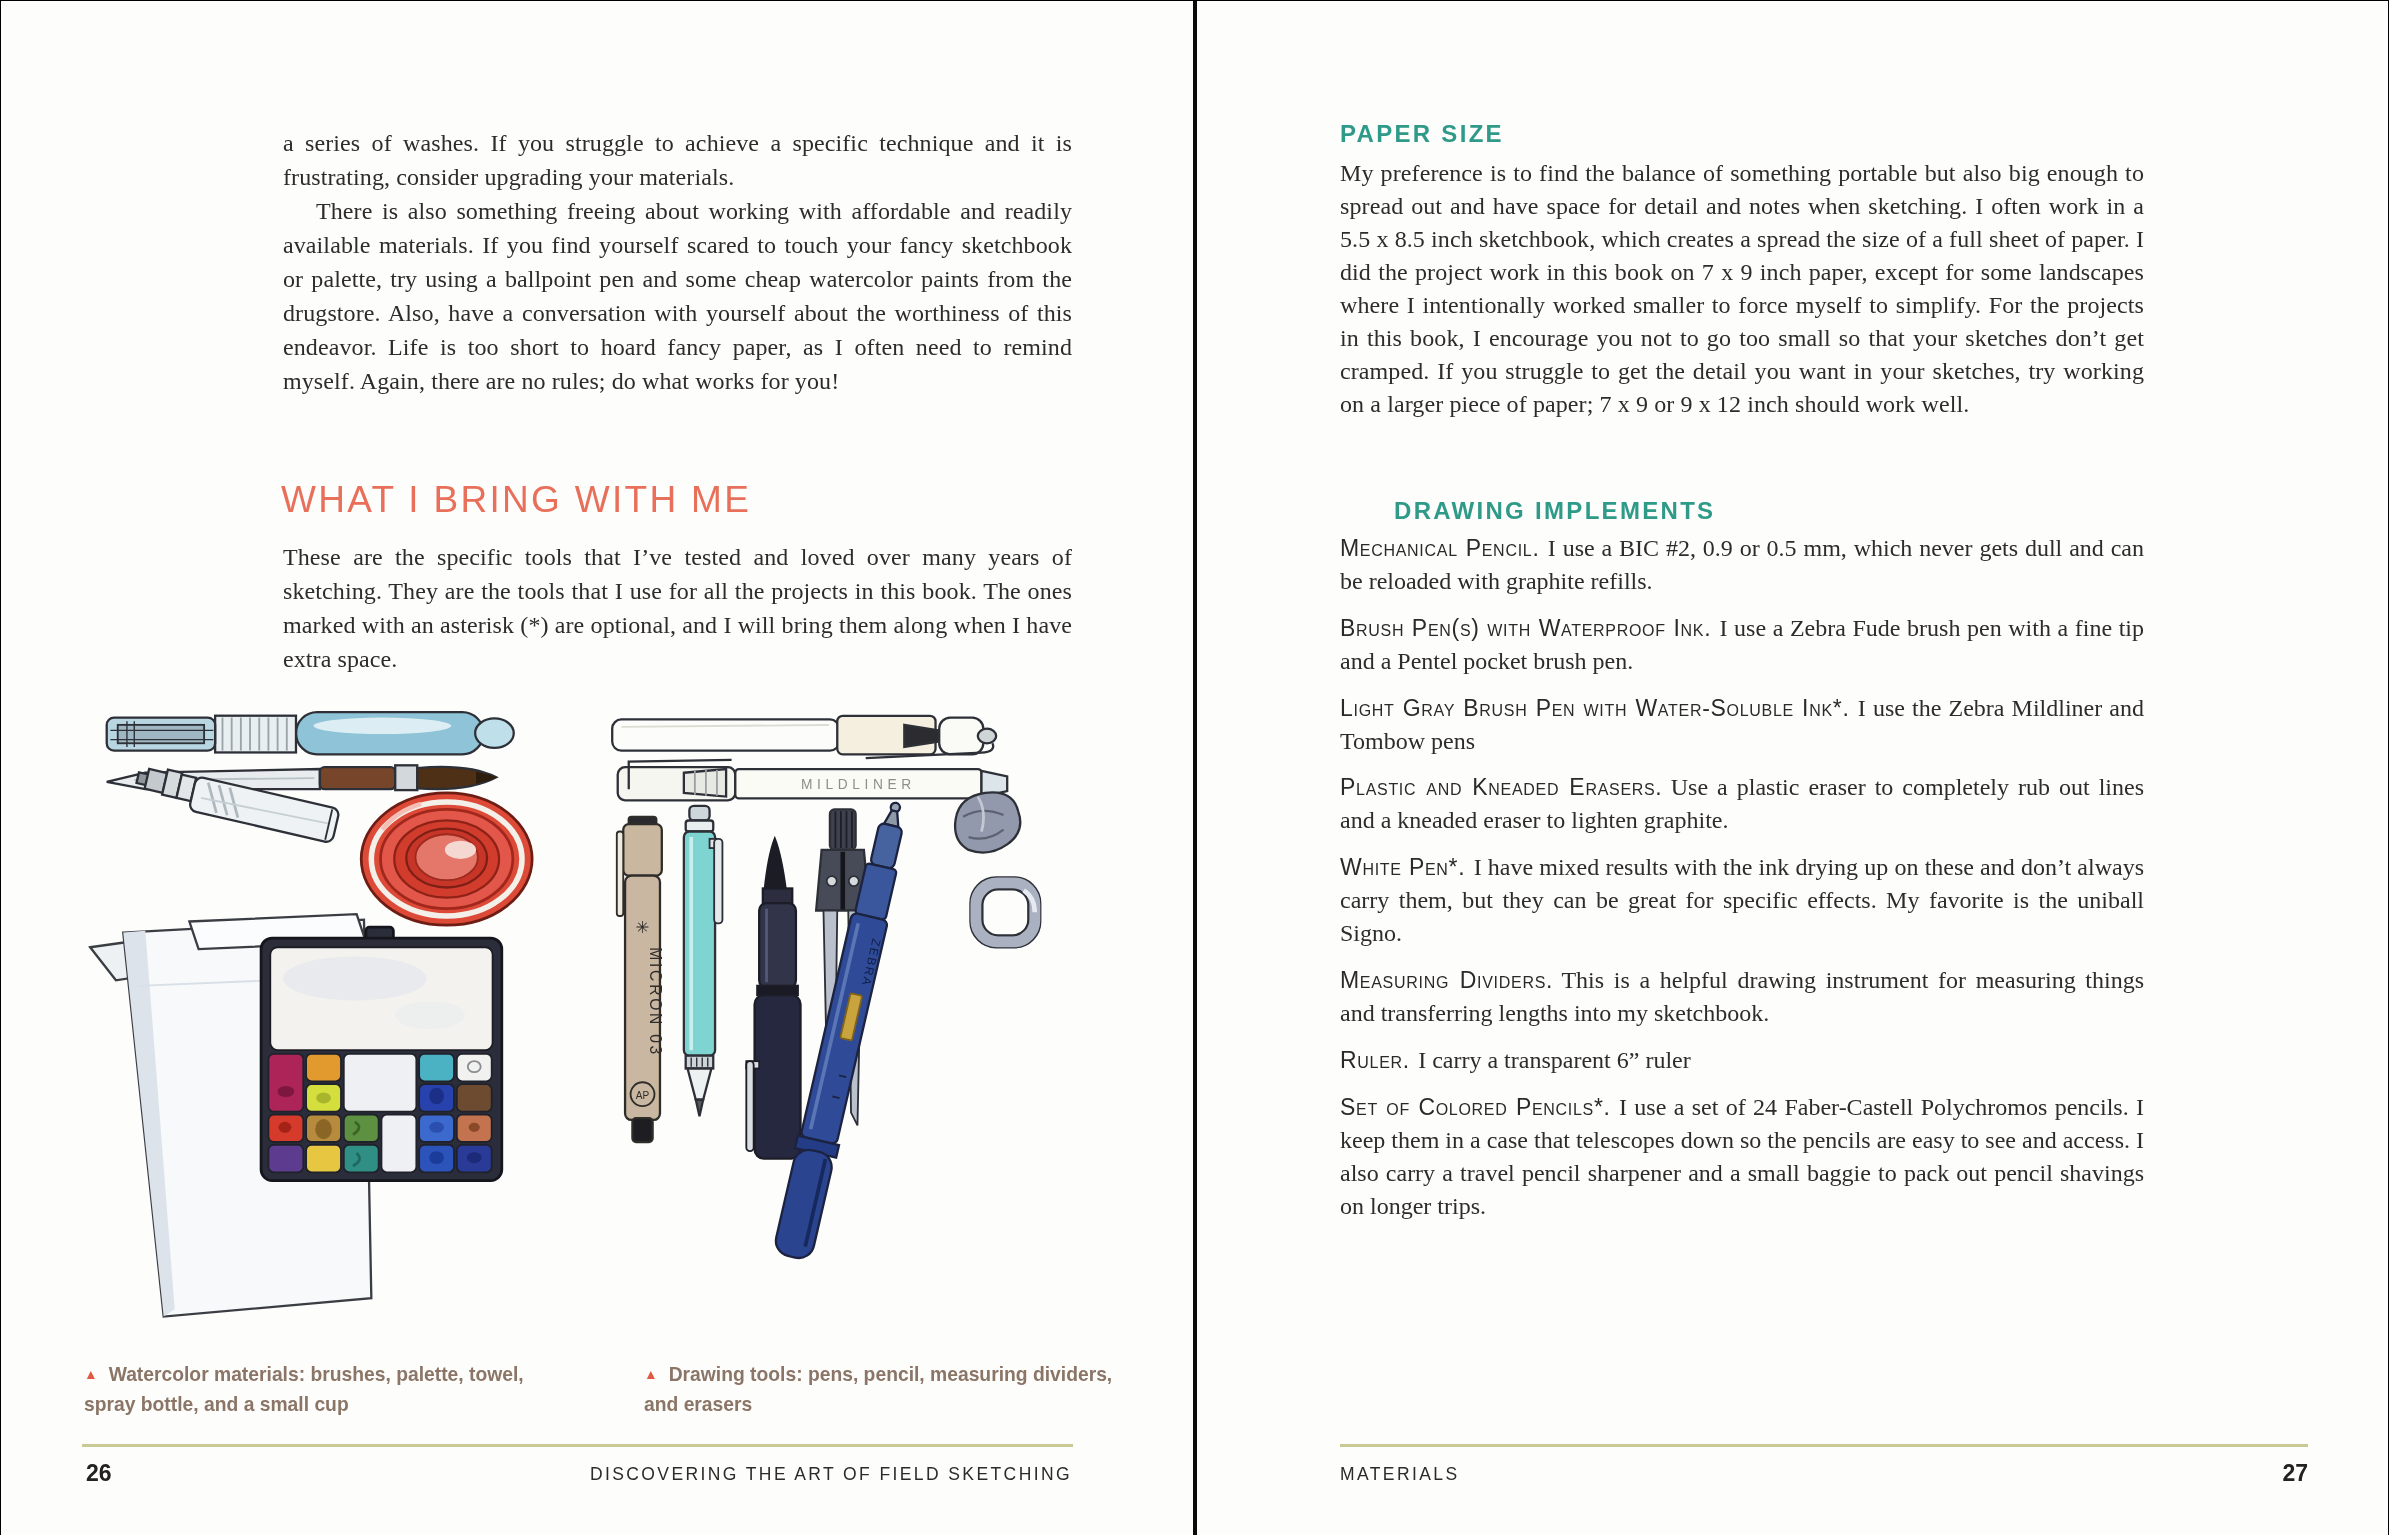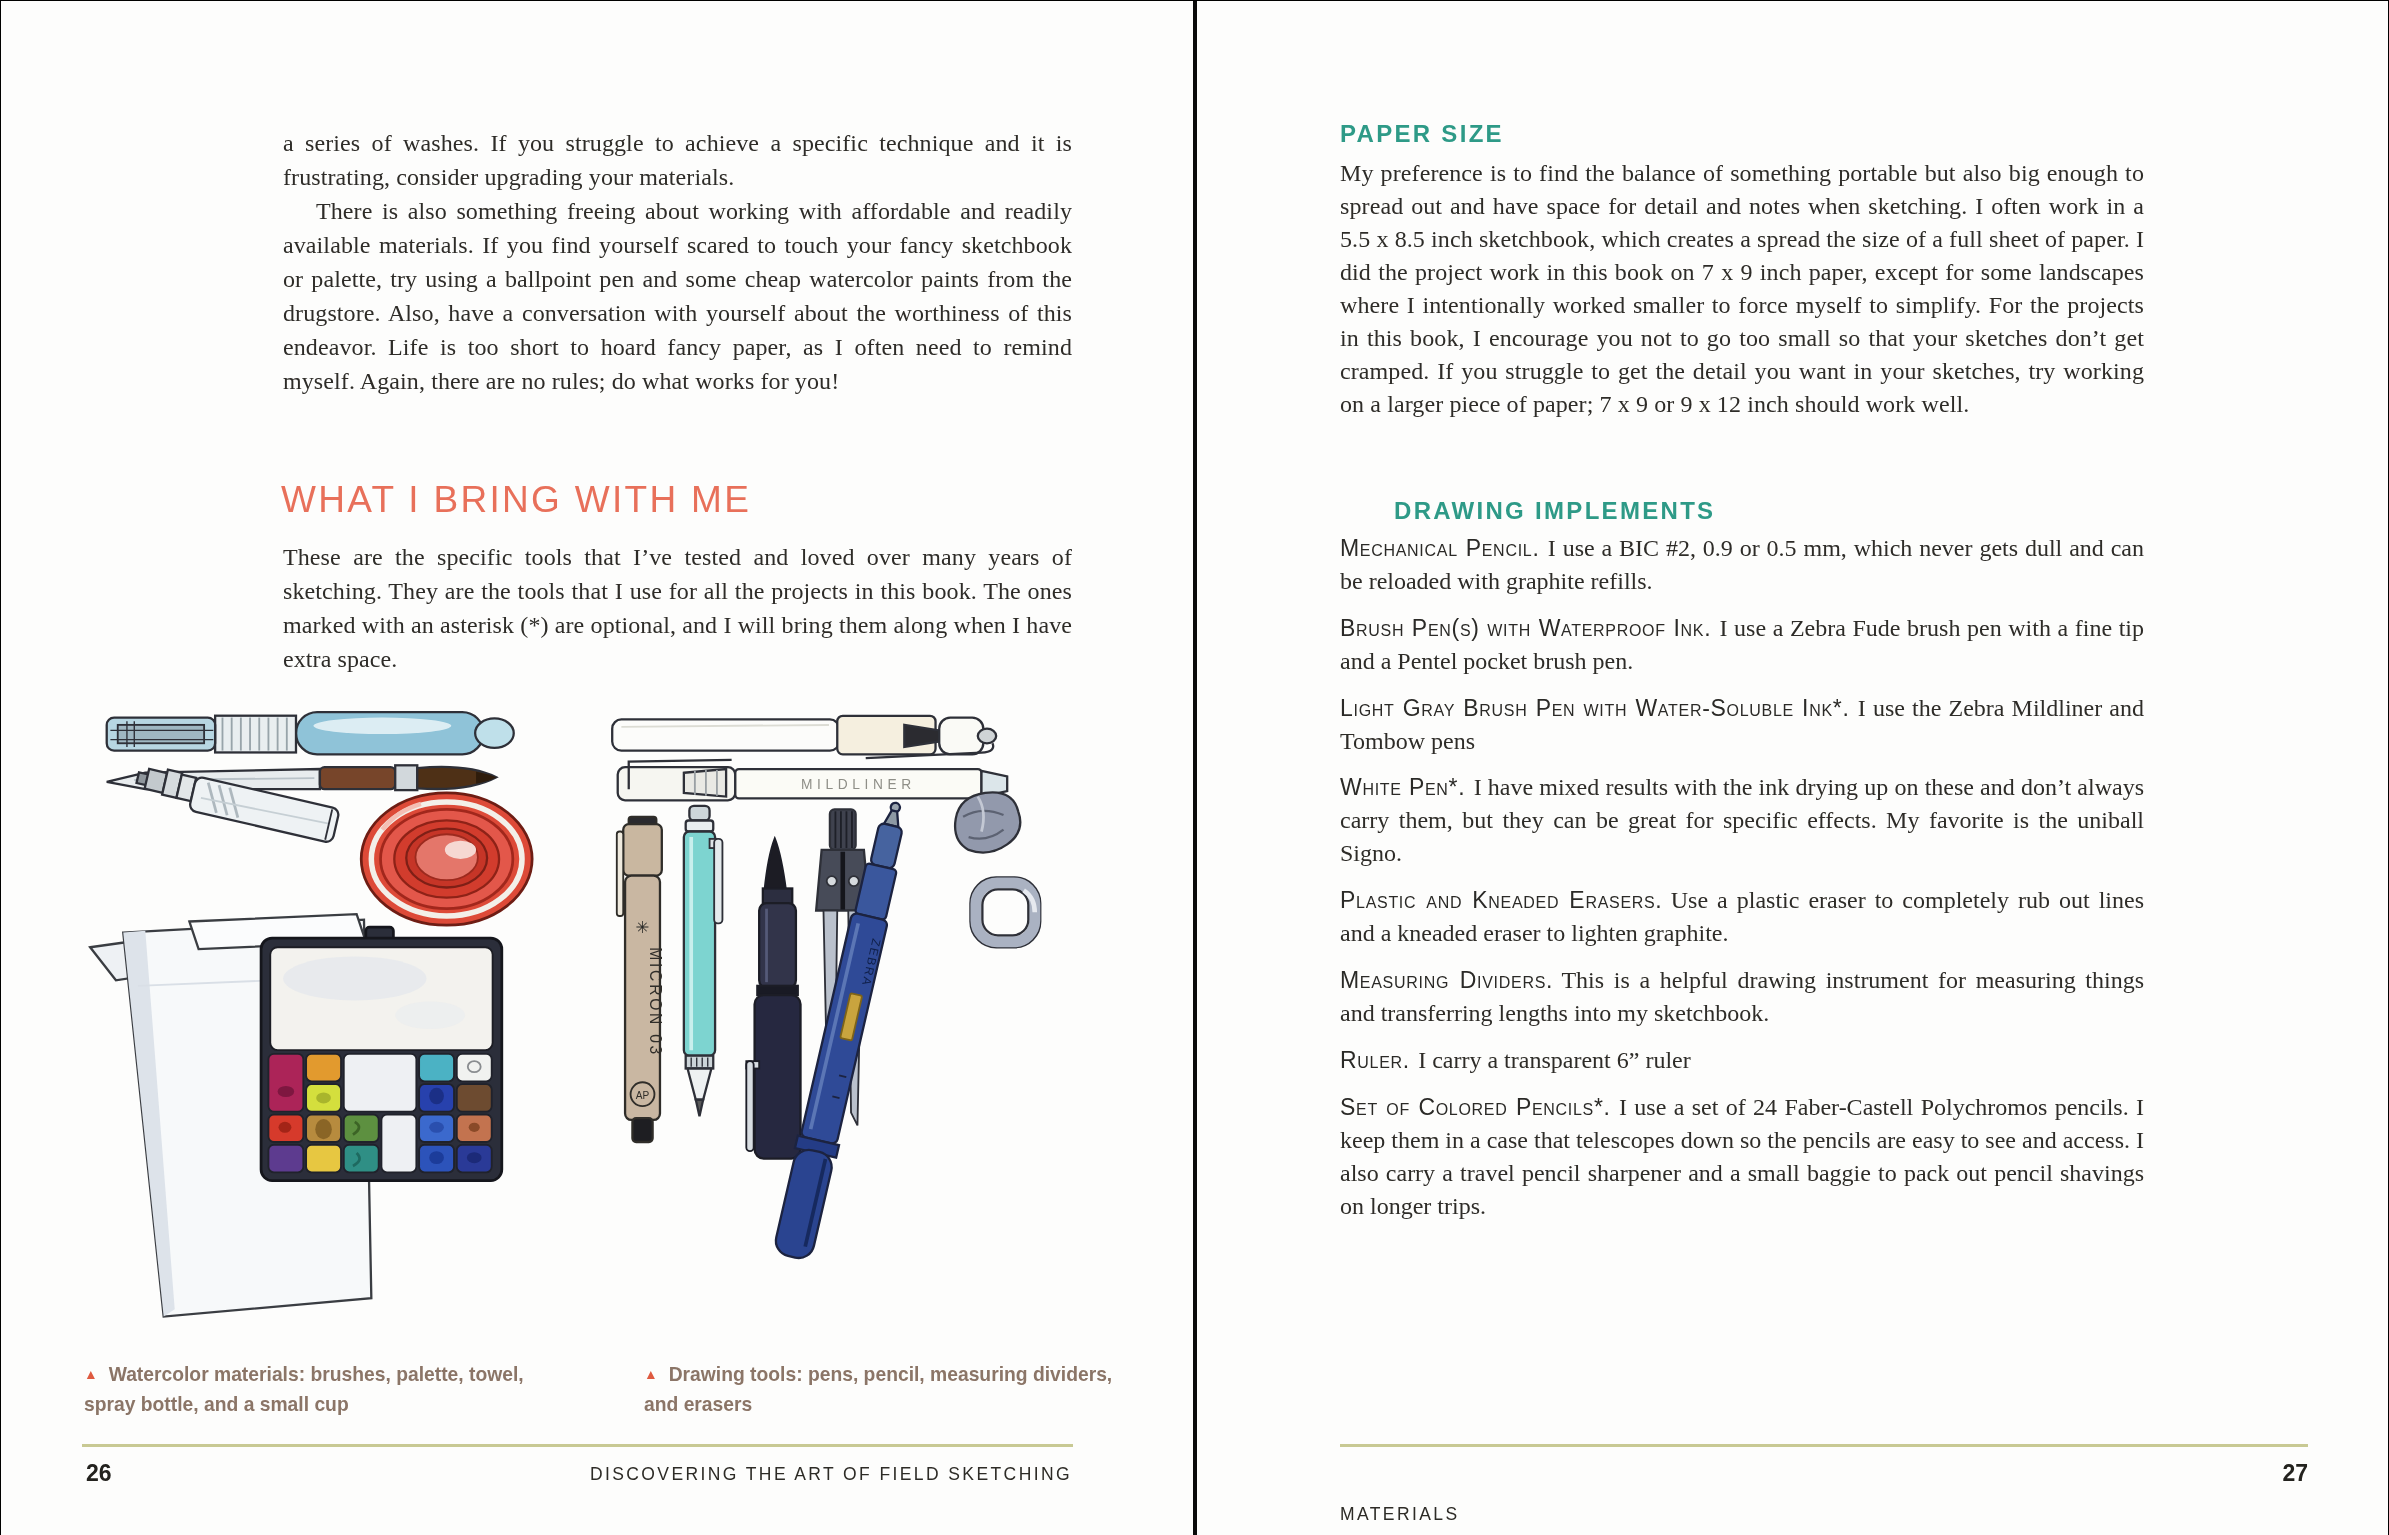--- a/index.html
+++ b/index.html
@@ -289,25 +289,25 @@
     <div class="abs bodytext rp-body" style="left:1339px; top:156px; width:804px;">
       <p>My preference is to find the balance of something portable but also big enough to spread out and have space for detail and notes when sketching. I often work in a 5.5 x 8.5 inch sketchbook, which creates a spread the size of a full sheet of paper. I did the project work in this book on 7 x 9 inch paper, except for some landscapes where I intentionally worked smaller to force myself to simplify. For the projects in this book, I encourage you not to go too small so that your sketches don’t get cramped. If you struggle to get the detail you want in your sketches, try working on a larger piece of paper; 7 x 9 or 9 x 12 inch should work well.</p>
     </div>
 
     <div class="abs h-teal" style="left:1393px; top:496px;">DRAWING IMPLEMENTS</div>
 
     <div class="abs items" style="left:1339px; top:531px; width:804px;">
       <p><span class="term">Mechanical Pencil.</span><span>I use a BIC #2, 0.9 or 0.5 mm, which never gets dull and can be reloaded with graphite refills.</span></p>
       <p><span class="term">Brush Pen(s) with Waterproof Ink.</span><span>I use a Zebra Fude brush pen with a fine tip and a Pentel pocket brush pen.</span></p>
       <p><span class="term">Light Gray Brush Pen with Water-Soluble Ink*.</span><span>I use the Zebra Mildliner and Tombow pens</span></p>
+      <p><span class="term">Plastic and Kneaded Erasers.</span><span>Use a plastic eraser to completely rub out lines and a kneaded eraser to lighten graphite.</span></p>
       <p><span class="term">White Pen*.</span><span>I have mixed results with the ink drying up on these and don’t always carry them, but they can be great for specific effects. My favorite is the uniball Signo.</span></p>
-      <p><span class="term">Plastic and Kneaded Erasers.</span><span>Use a plastic eraser to completely rub out lines and a kneaded eraser to lighten graphite.</span></p>
       <p><span class="term">Measuring Dividers.</span><span>This is a helpful drawing instrument for measuring things and transferring lengths into my sketchbook.</span></p>
       <p><span class="term">Ruler.</span><span>I carry a transparent 6” ruler</span></p>
       <p><span class="term">Set of Colored Pencils*.</span><span>I use a set of 24 Faber-Castell Polychromos pencils. I keep them in a case that telescopes down so the pencils are easy to see and access. I also carry a travel pencil sharpener and a small baggie to pack out pencil shavings on longer trips.</span></p>
     </div>
 
     <div class="abs rule" style="left:1339px; top:1443px; width:968px;"></div>
-    <div class="abs runfoot" style="left:1339px; top:1463px;margin-top:40px;">MATERIALS</div>
+    <div class="abs runfoot" style="left:1339px; top:1463px;">MATERIALS</div>
     <div class="abs pagenum" style="left:2224px; top:1459px; width:83px; text-align:right;">27</div>
   </div>
 </div>
 
 
 </body></html>

